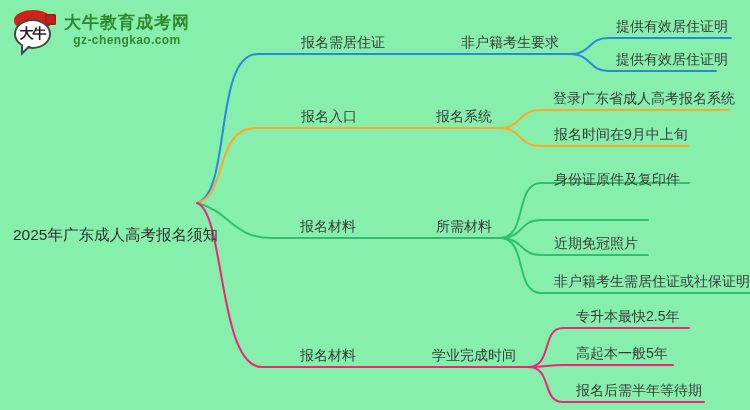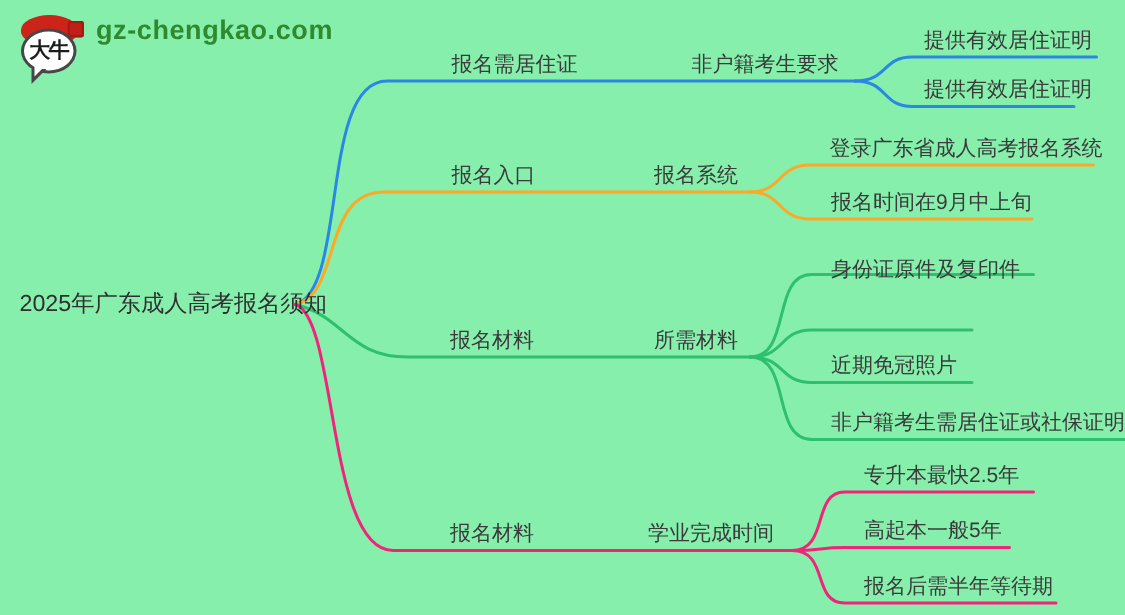--- a/index.html
+++ b/index.html
@@ -8,40 +8,40 @@
     background:#86efac;
     font-family:"Liberation Sans","DejaVu Sans",sans-serif;
   }
   svg.map { position:absolute; left:0; top:0; }
   svg.map path { fill:none; stroke-width:2; stroke-linecap:round; stroke-linejoin:round; }
 
   .lbl {
     position:absolute; white-space:nowrap;
     font-size:14px; line-height:18px; color:#3a3a3a;
   }
-  .root-lbl { font-size:15.5px; color:#2f2f2f; }
+  .root-lbl { font-size:15.5px; color:#2f2f2f;margin-top:32px; }
 
   
   .logo { position:absolute; left:12px; top:8px; display:flex; align-items:flex-start; }
   .logo-mark { position:relative; width:46px; height:48px; flex:0 0 auto; }
   .logo-arc  { position:absolute; left:2px; top:2px; width:38px; height:20px;
                background:#cc2419; border-radius:50% 50% 45% 45%; }
   .logo-seal { position:absolute; left:33px; top:6px; width:11px; height:11px;
                background:#c02018; border-radius:2px; box-shadow:inset 0 0 0 1.5px #a31a12; }
   .logo-bubble { position:absolute; left:2px; top:11px; width:33px; height:26px;
                background:#fff; border:2.5px solid #474747; border-radius:50%;
                display:flex; align-items:center; justify-content:center; }
   .logo-bubble-text { font-weight:bold; font-size:14px; color:#1c1c1c; letter-spacing:-1px; }
   .logo-tail-outer { position:absolute; left:9px; top:38px; width:0; height:0;
                border-left:10px solid #474747; border-bottom:10px solid transparent; }
   .logo-tail-inner { position:absolute; left:11px; top:36px; width:0; height:0;
                border-left:7px solid #ffffff; border-bottom:7px solid transparent; }
   .logo-text { margin-left:6px; padding-top:5px; }
   .logo-title { font-weight:bold; font-size:17px; letter-spacing:1px; color:#2f8a2f; line-height:20px; }
-  .logo-url   { font-weight:bold; font-size:18px; letter-spacing:0.4px; color:#2f8a2f; line-height:15px; }
+  .logo-url   { font-weight:bold; font-size:12px; letter-spacing:0.4px; color:#2f8a2f; line-height:15px;text-align:center; }
 </style>
 </head>
 <body>
 
 <div class="canvas">
 
   <svg class="map" width="750" height="410" viewBox="0 0 750 410">
 
     <path d="M197,203 C232,193 213,54 258,54 H570" stroke="#2b87e3"></path>
     <path d="M570,54 C592,54 588,38 608,38 H731" stroke="#2b87e3"></path>
@@ -67,20 +67,21 @@
     <div class="logo-mark">
       <div class="logo-arc"></div>
       <div class="logo-seal"></div>
       <div class="logo-bubble">
         <span class="logo-bubble-text">大牛</span>
       </div>
       <div class="logo-tail-outer"></div>
       <div class="logo-tail-inner"></div>
     </div>
     <div class="logo-text">
+      <div class="logo-title">大牛教育成考网</div>
       <div class="logo-url">gz-chengkao.com</div>
     </div>
   </div>
 
   <span class="lbl root-lbl" style="left:13px; top:194px;">2025年广东成人高考报名须知</span>
 
   <span class="lbl" style="left:301px; top:33px;">报名需居住证</span>
   <span class="lbl" style="left:461px; top:33px;">非户籍考生要求</span>
   <span class="lbl" style="left:616px; top:17px;">提供有效居住证明</span>
   <span class="lbl" style="left:616px; top:50px;">提供有效居住证明</span>

